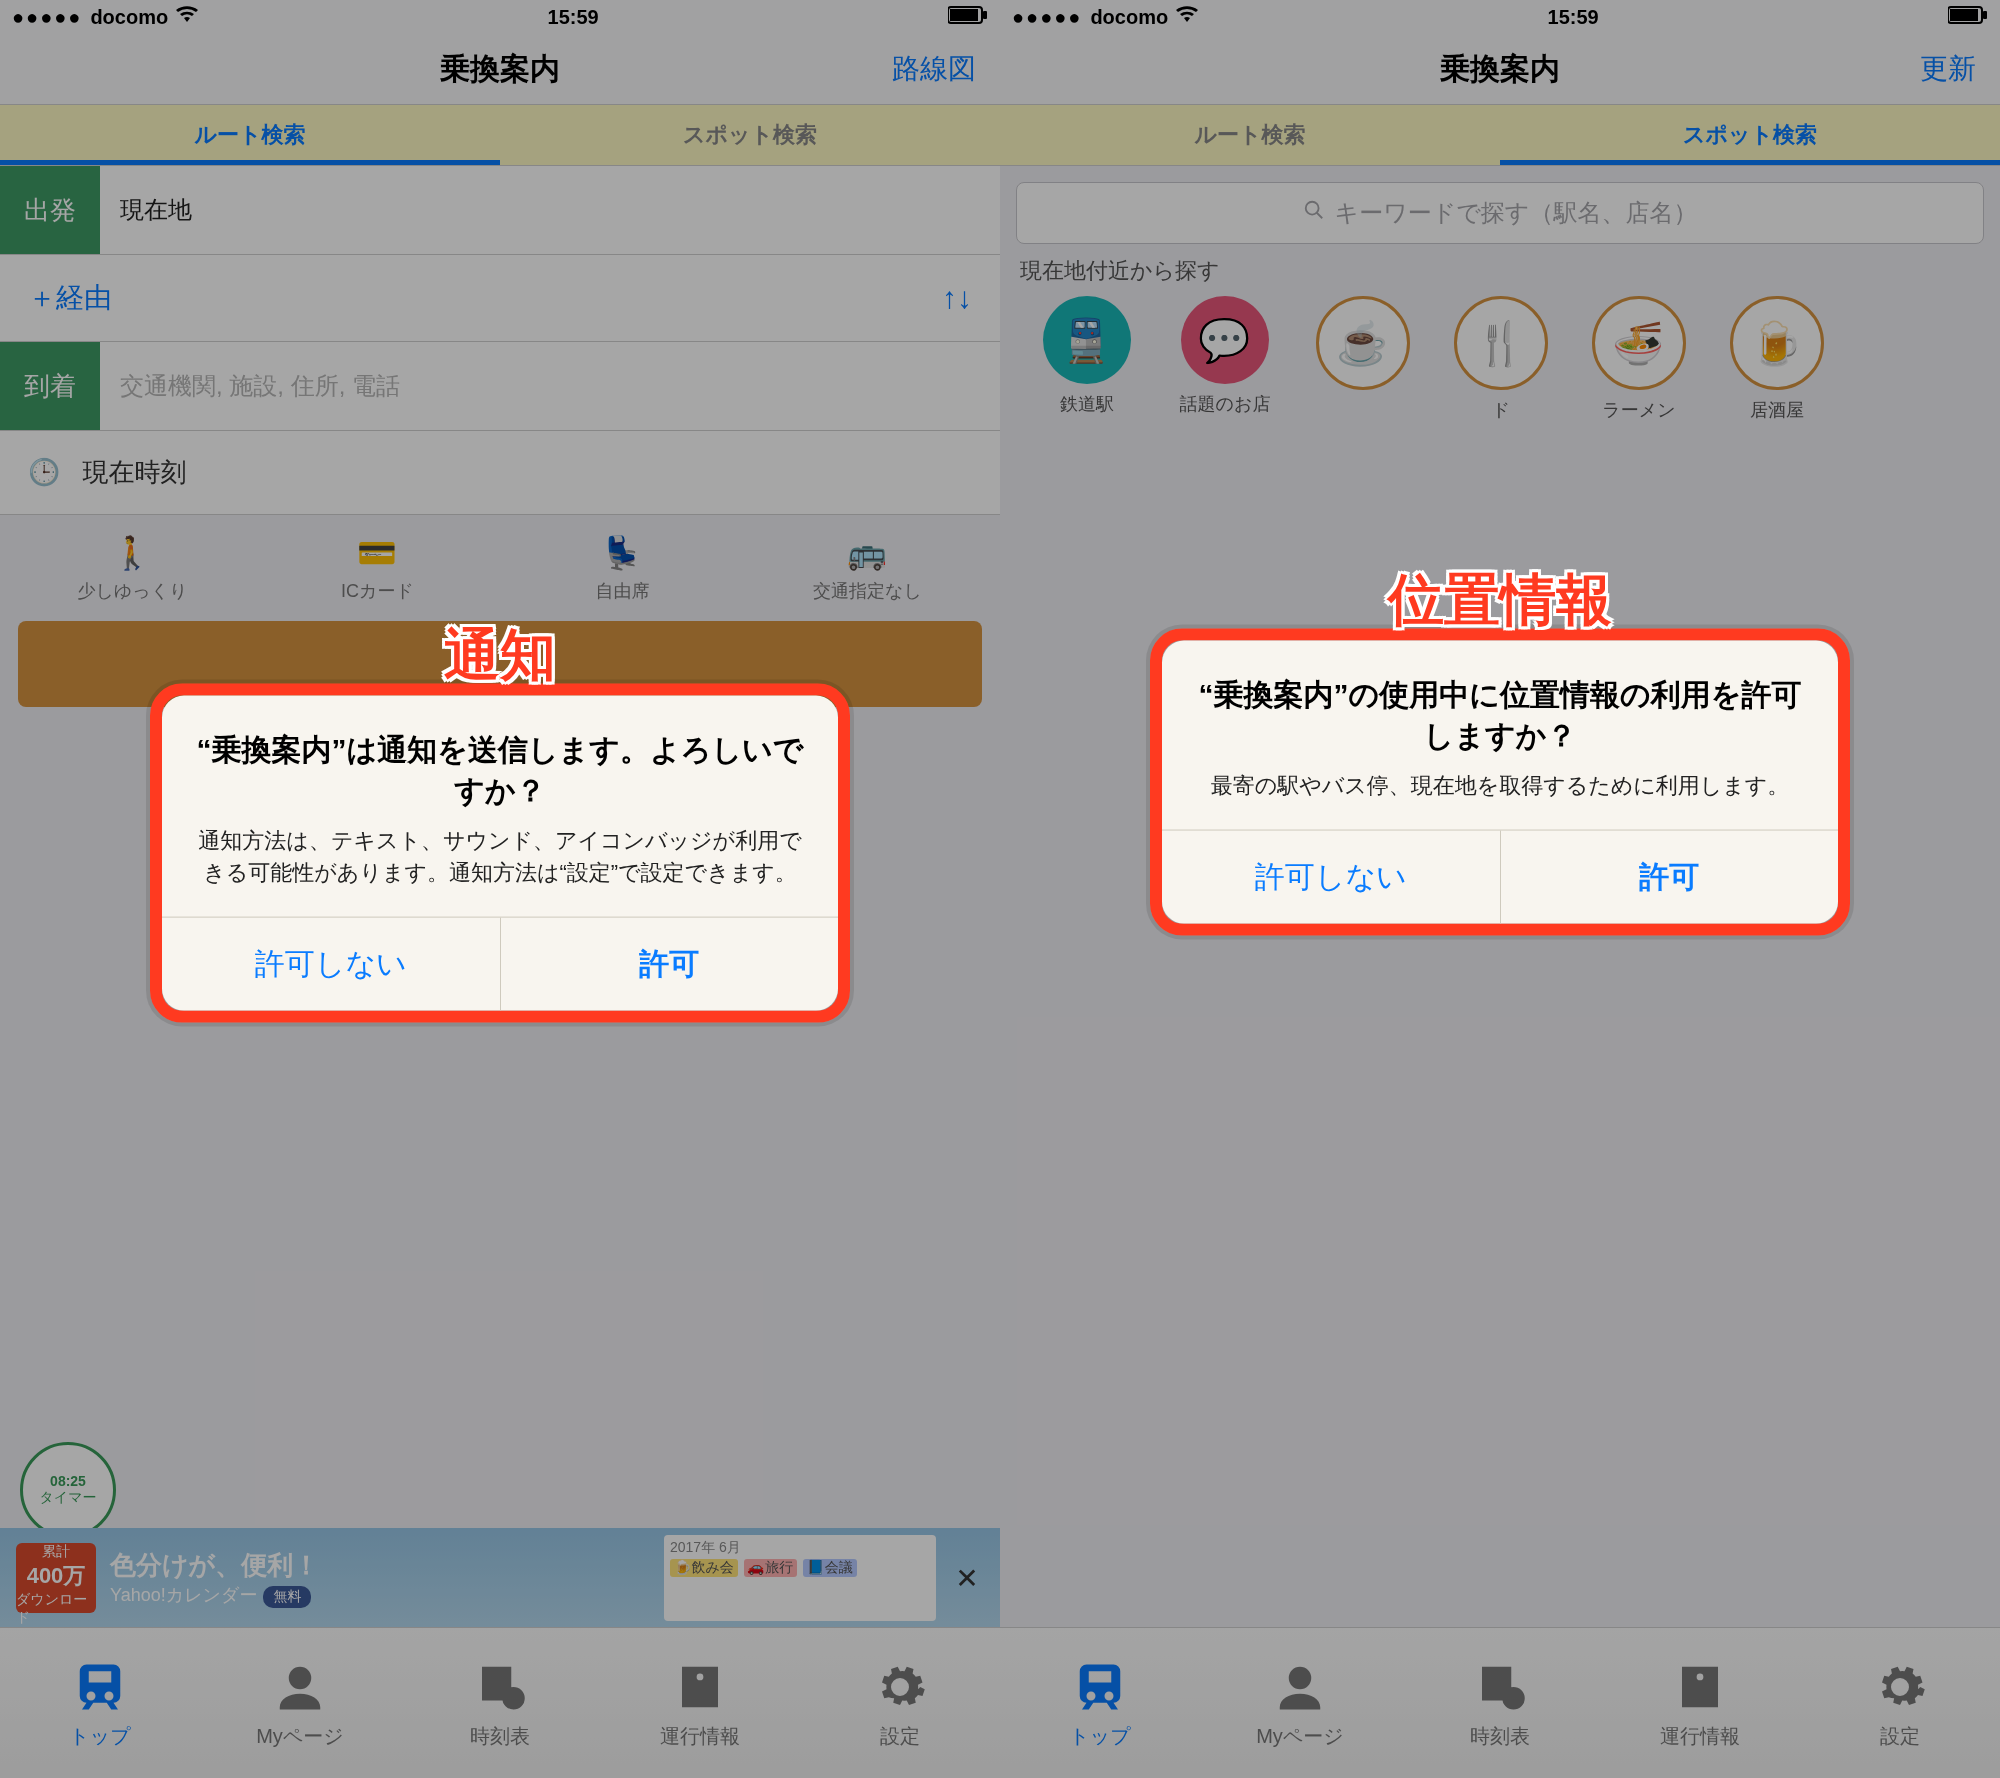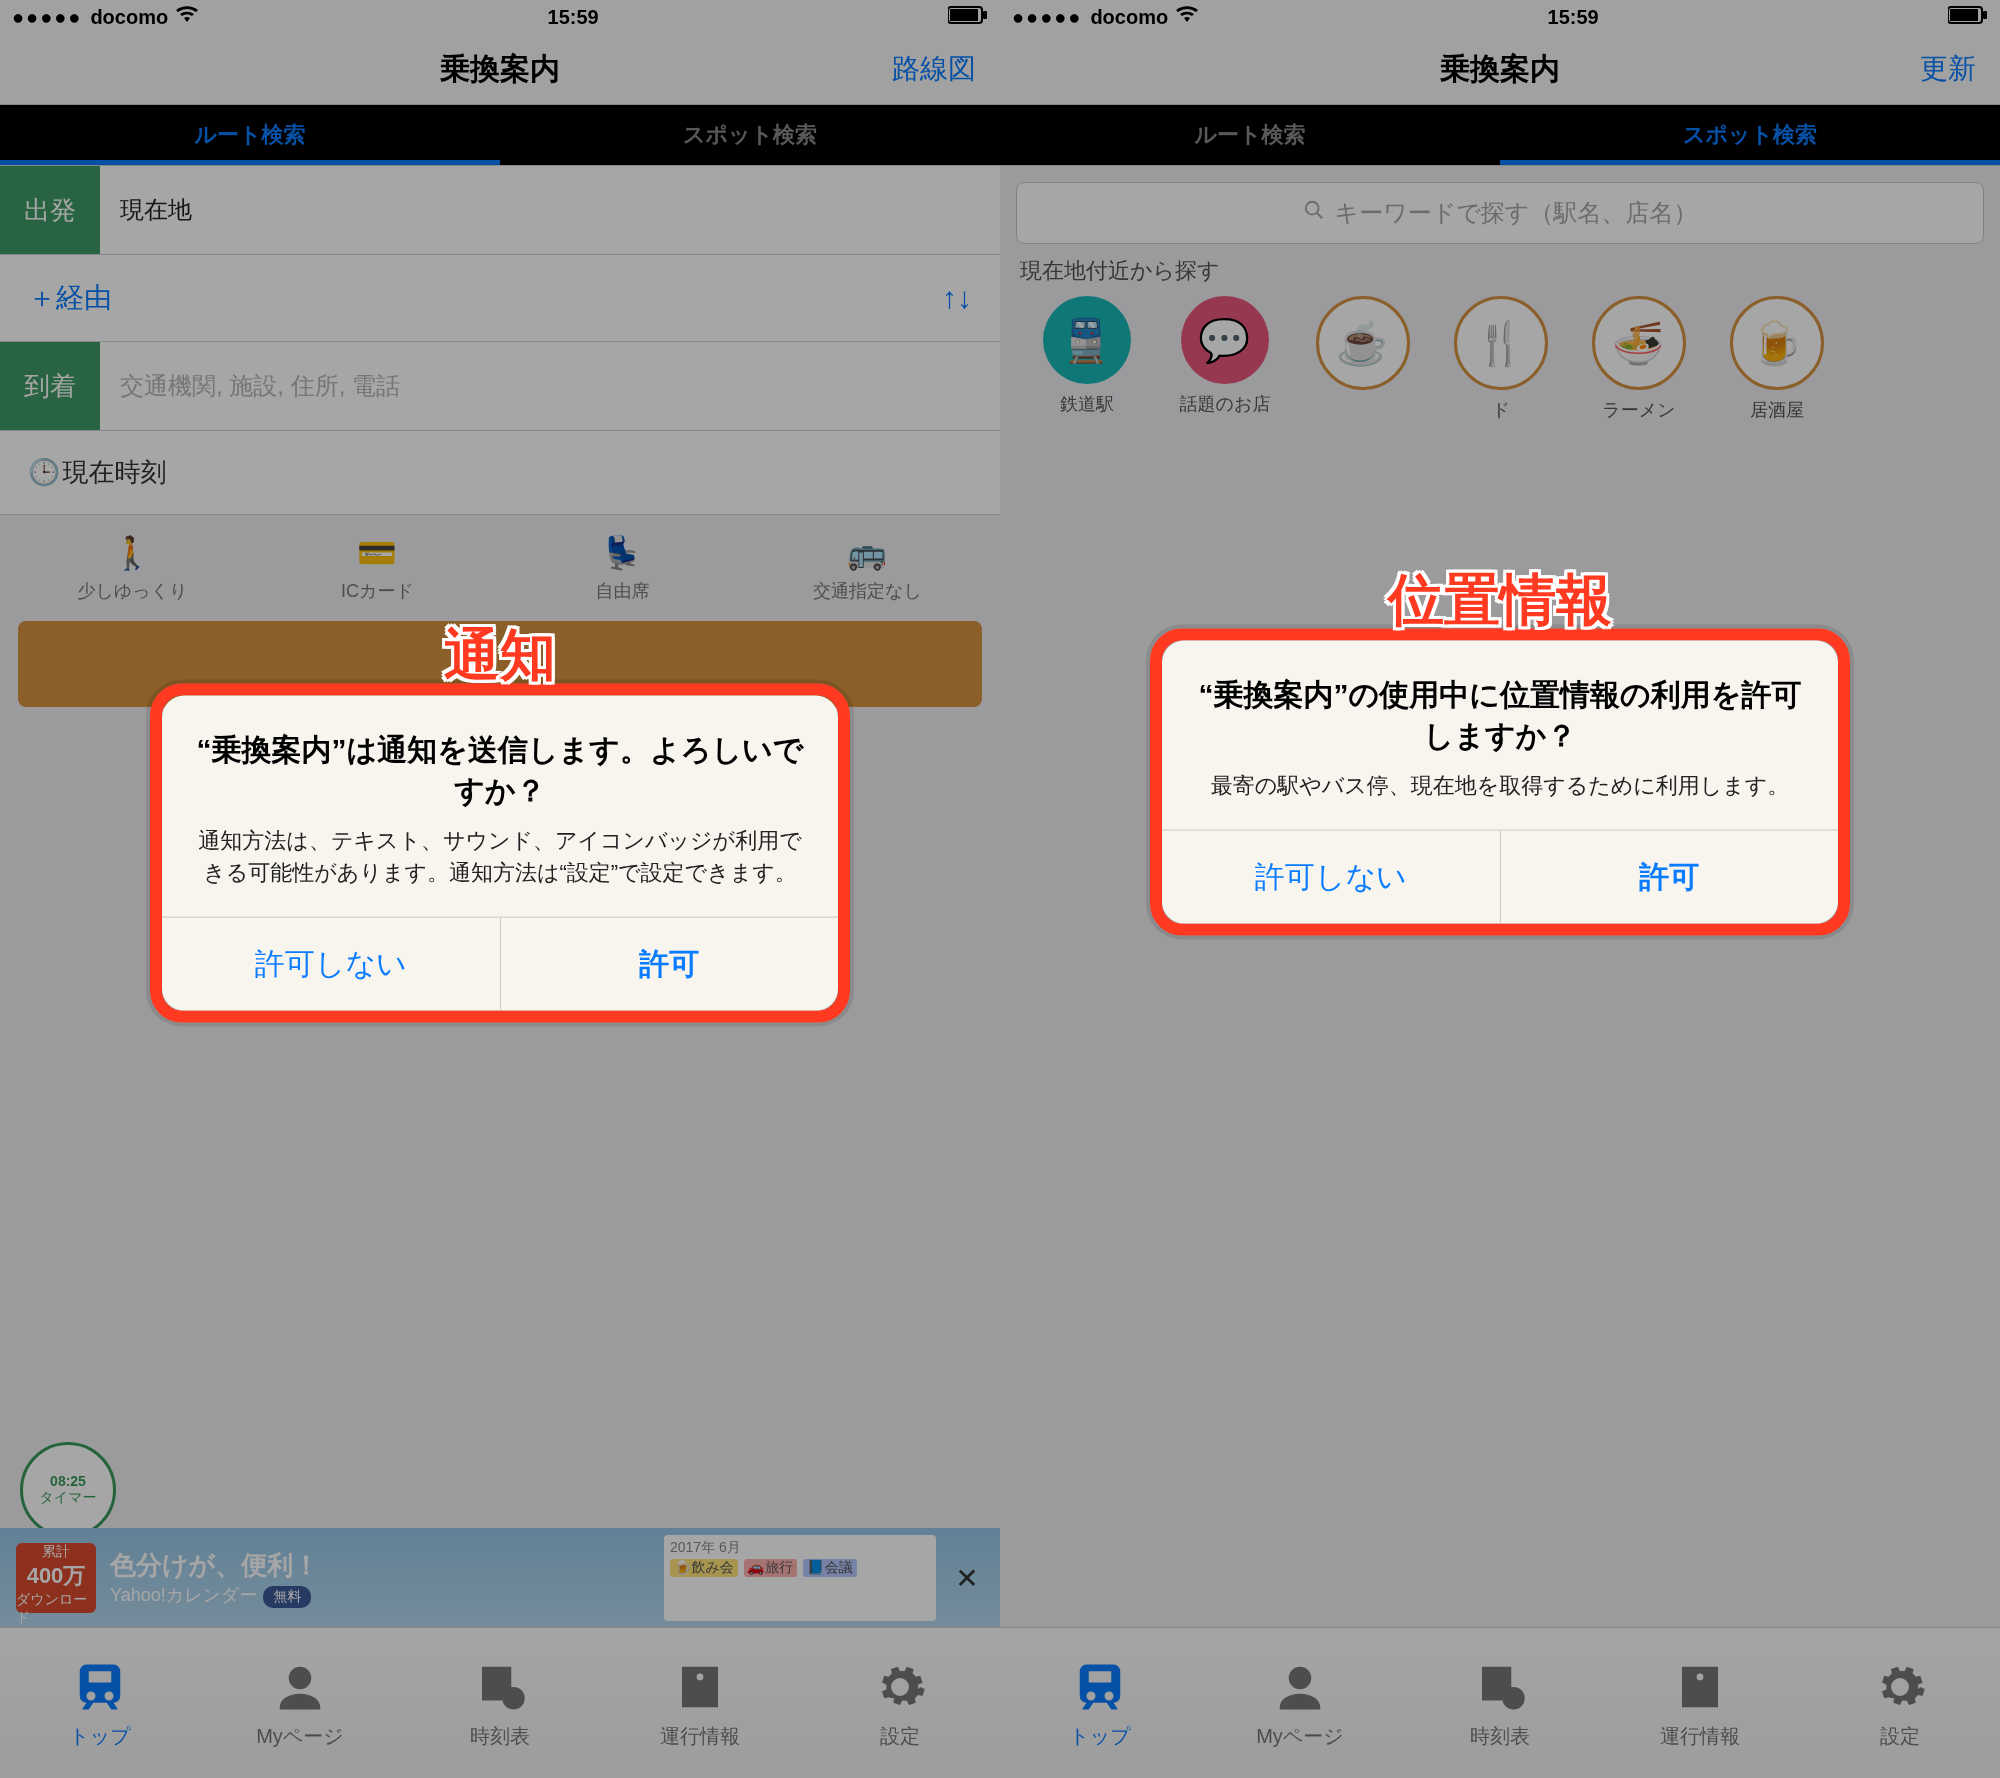--- a/index.html
+++ b/index.html
@@ -18,31 +18,31 @@
   .dimmer{position:absolute;inset:0;background:rgba(0,0,0,0.35);z-index:5;}
   
   .statusbar{height:34px;background:#f7f7f9;display:flex;align-items:center;justify-content:space-between;padding:0 12px;font-size:20px;font-weight:600;color:#000;position:relative;z-index:1;}
   .sb-left,.sb-right{display:flex;align-items:center;gap:8px;}
   .dots{letter-spacing:2px;}
   
   .navbar{height:70px;background:#f7f7f9;border-bottom:1px solid var(--divider);display:flex;align-items:center;justify-content:center;position:relative;z-index:1;}
   .navtitle{font-size:30px;font-weight:600;color:#000;}
   .navaction{position:absolute;right:24px;color:var(--ios-blue);font-size:28px;}
   
-  .segtabs{height:60px;background:#000000;display:flex;border-bottom:1px solid var(--divider);position:relative;z-index:1;}
+  .segtabs{height:60px;background:#fef9c3;display:flex;border-bottom:1px solid var(--divider);position:relative;z-index:1;}
   .segtab{flex:1;display:flex;align-items:center;justify-content:center;font-size:22px;font-weight:600;color:#888;}
   .segtab.active{color:var(--ios-blue);box-shadow:inset 0 -5px 0 var(--ios-blue);}
   
   .route-row{display:flex;align-items:center;background:#fff;border-bottom:1px solid var(--divider);}
   .route-badge{width:100px;align-self:stretch;background:var(--green);color:#fff;display:flex;align-items:center;justify-content:center;font-size:26px;}
   .route-val{flex:1;padding:28px 20px;font-size:24px;color:#222;}
   .route-val.ph{color:#b5b5b5;}
   .via-row{display:flex;align-items:center;justify-content:space-between;background:#fff;border-bottom:1px solid var(--divider);padding:24px 28px;font-size:28px;color:var(--ios-blue);}
   .swap-icon{color:var(--ios-blue);font-size:30px;}
-  .time-row{display:flex;align-items:center;gap:2px;background:#fff;border-bottom:1px solid var(--divider);padding:24px 28px;font-size:26px;color:#333;}
+  .time-row{display:flex;align-items:center;gap:22px;background:#fff;border-bottom:1px solid var(--divider);padding:24px 28px;font-size:26px;color:#333;}
   .clock::before{content:"\1F552";color:#666;}
   .opts-row{display:flex;justify-content:space-between;padding:18px 10px;background:var(--bg-page);}
   .opt{flex:1;display:flex;flex-direction:column;align-items:center;gap:6px;color:#777;font-size:18px;}
   .opt .i{height:40px;display:flex;align-items:center;justify-content:center;font-size:32px;}
   .search-btn{margin:0 18px;height:86px;background:var(--orange);border-radius:8px;}
   .timer-badge{position:absolute;left:20px;bottom:240px;width:90px;height:90px;border-radius:50%;background:#fff;border:3px solid #3a9a5a;display:flex;flex-direction:column;align-items:center;justify-content:center;color:#3a9a5a;font-size:14px;z-index:1;}
   .ad{position:absolute;left:0;right:0;bottom:150px;height:100px;background:linear-gradient(#97c6e6,#b4d8ee);display:flex;align-items:center;gap:14px;padding:0 16px;color:#fff;z-index:1;}
   .ad .stat{width:80px;height:70px;background:#d94a2d;border-radius:6px;display:flex;flex-direction:column;align-items:center;font-size:14px;}
   .ad .stat b{font-size:22px;}
   .ad .txt{flex:1;}

